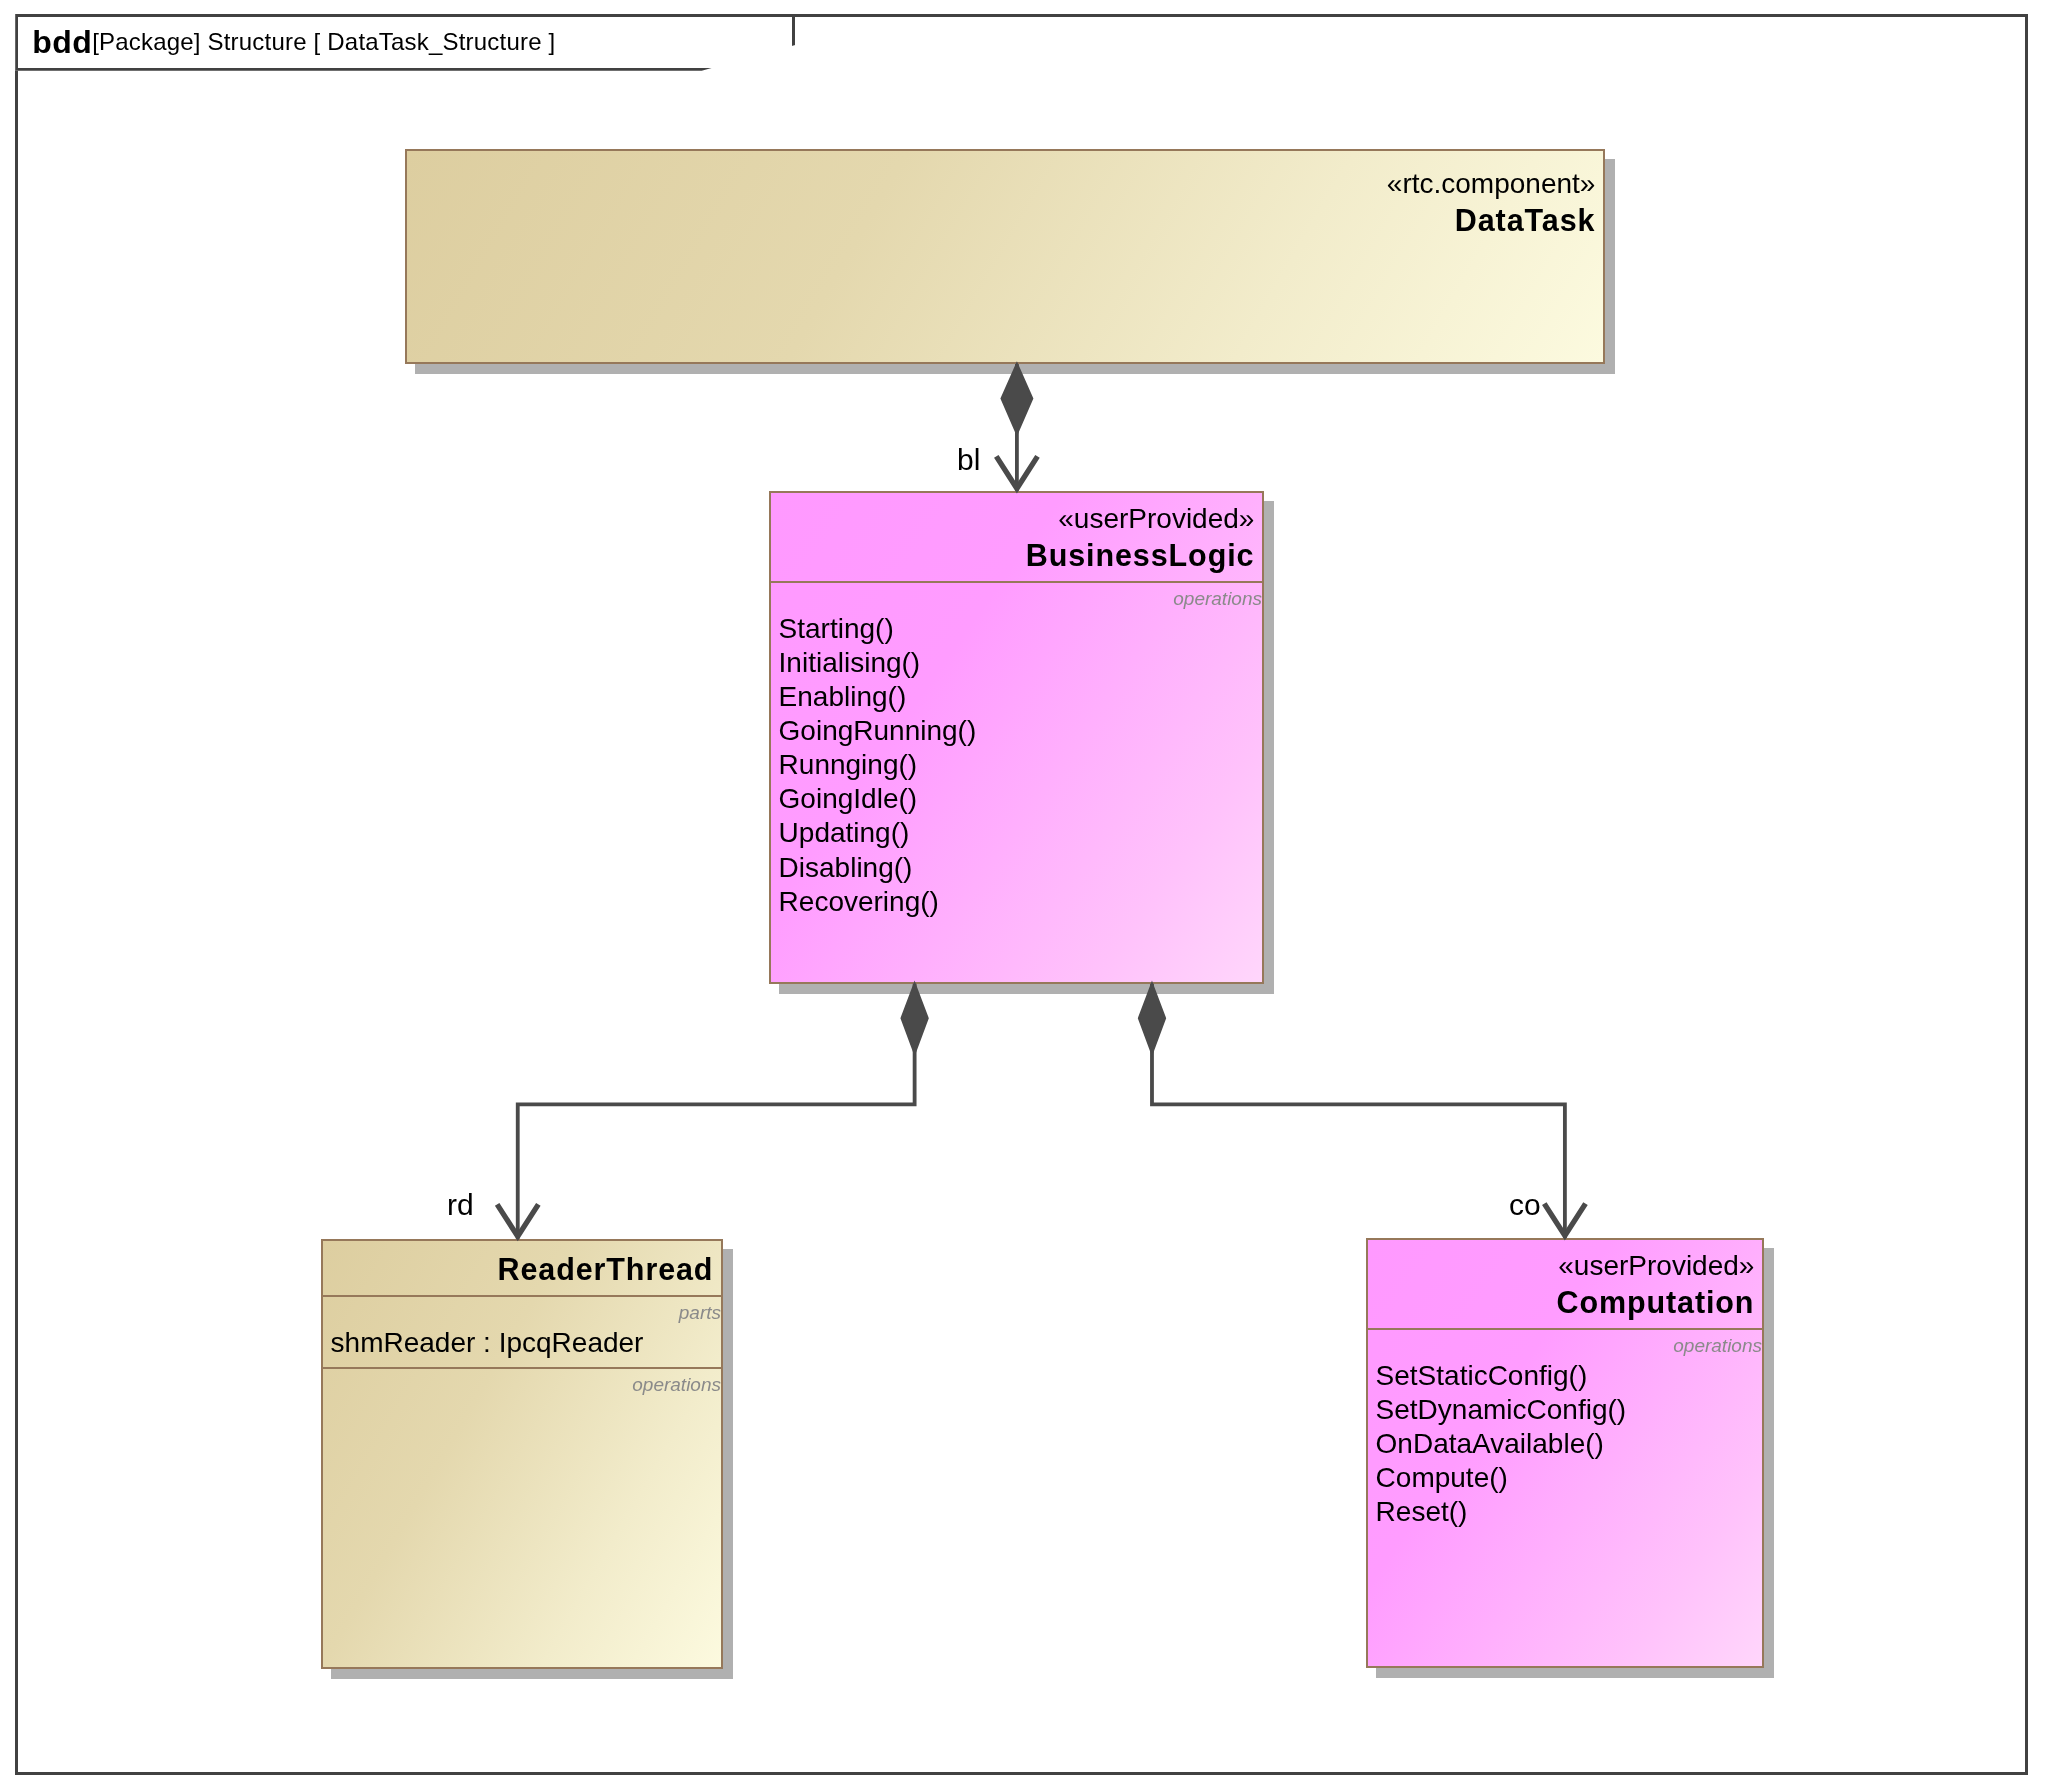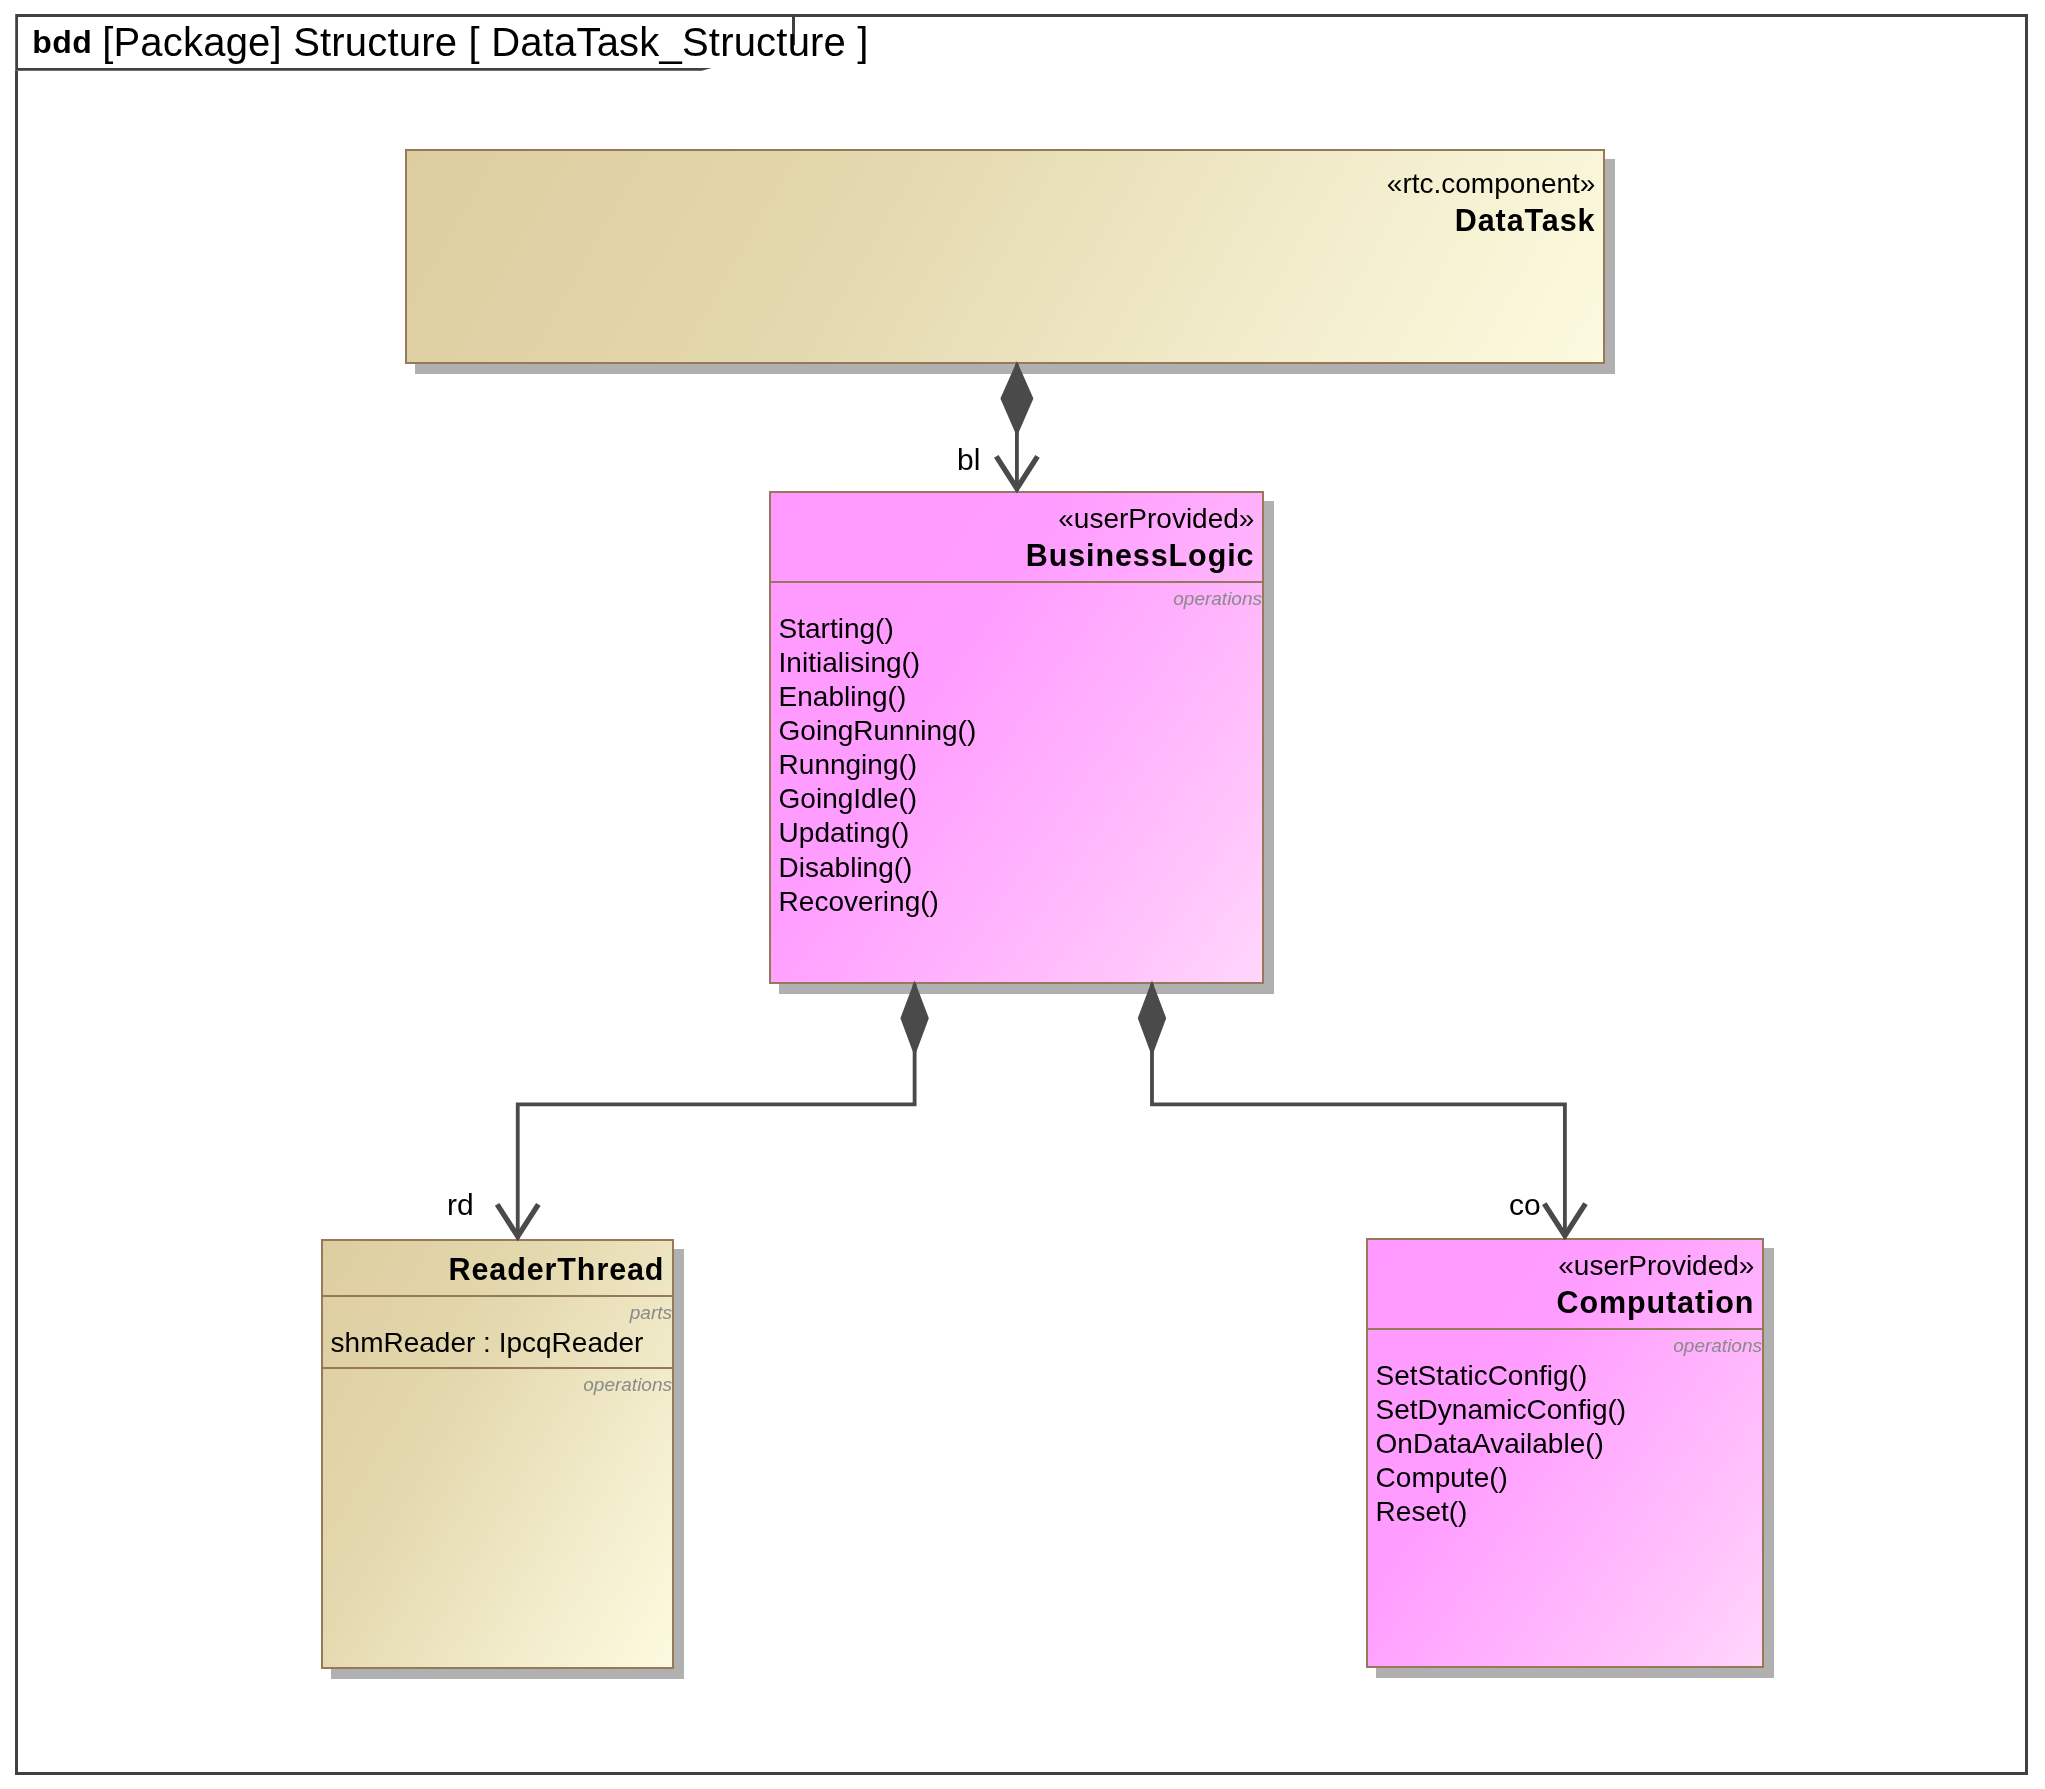--- a/index.html
+++ b/index.html
@@ -60,24 +60,23 @@
     z-index: 6;
     white-space: nowrap;
   }
   .hdr-kind {
     font-size: 32px;
     font-weight: bold;
     color: #000000;
     letter-spacing: 0.4px;
   }
   .hdr-rest {
-    font-size: 40px;
+    font-size: 24px;
     font-weight: normal;
     color: #000000;
-    margin-left: 10px;
     letter-spacing: 0.2px;
   }
 
   
   .block {
     position: absolute;
     box-sizing: border-box;
     border: 2.3px solid #96785a;
     box-shadow: 10px 10px 0 0 rgba(150,150,150,0.75);
     overflow: hidden;
@@ -146,21 +145,21 @@
   
   #block-datatask {
     left: 405px; top: 149px; width: 1200px; height: 215px;
   }
   #block-datatask .name-comp { padding-top: 18.3px; }
 
   #block-businesslogic {
     left: 769px; top: 491px; width: 495px; height: 493px;
   }
   #block-readerthread {
-    left: 321px; top: 1239px; width: 353px; height: 430px;
+    left: 321px; top: 1239px; width: 402px; height: 430px;
   }
   #block-computation {
     left: 1366px; top: 1238px; width: 398px; height: 430px;
   }
 
   
   .connector-svg {
     position: absolute;
     left: 0; top: 0;
     width: 2046px;

